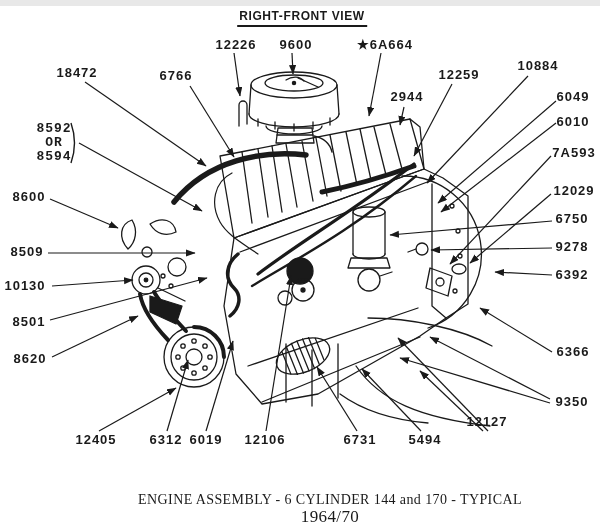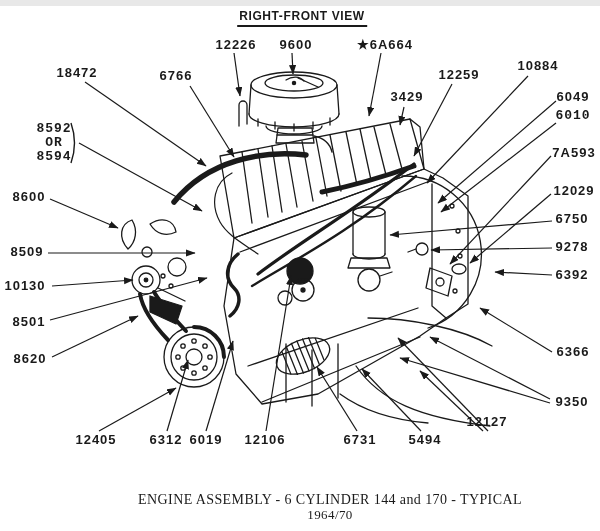--- a/index.html
+++ b/index.html
@@ -13,21 +13,21 @@
   .view-title{
     position:absolute;transform:translateX(-50%);
     font-size:12px;font-weight:bold;letter-spacing:.6px;
     border-bottom:2px solid #1a1a1a;padding:0 2px 2px 2px;white-space:nowrap;
   }
   .caption{
     position:absolute;left:130px;top:487px;width:400px;text-align:center;
     font-family:"Liberation Serif",serif;font-size:14px;letter-spacing:.4px;line-height:1.05;
     white-space:nowrap;
   }
-  .caption .cap2{font-size:13px;}
+  .caption .cap2{font-size:17px;}
   .callout{
     position:absolute;transform:translate(-50%,-50%);
     font-size:13px;font-weight:bold;letter-spacing:1px;
     white-space:pre-line;text-align:center;line-height:1.08;
   }
 </style>
 </head>
 <body>
 
 <div class="page">
@@ -205,25 +205,25 @@
         <path d="M71,117 Q78,137 71,157" fill="none" stroke="#1a1a1a" stroke-width="1.4"></path>
       </g>
   </svg>
 
   <div id="callout-layer">
       <div class="callout" style="left: 236px; top: 39px;">12226</div>
       <div class="callout" style="left: 296px; top: 39px;">9600</div>
       <div class="callout" style="left: 385px; top: 39px;">★6A664</div>
       <div class="callout" style="left: 77px; top: 67px;">18472</div>
       <div class="callout" style="left: 176px; top: 70px;">6766</div>
-      <div class="callout" style="left: 407px; top: 91px;">3429</div>
+      <div class="callout" style="left: 407px; top: 91px;">2944</div>
       <div class="callout" style="left: 459px; top: 69px;">12259</div>
       <div class="callout" style="left: 538px; top: 60px;">10884</div>
       <div class="callout" style="left: 573px; top: 91px;">6049</div>
-      <div class="callout" style="left: 573px; top: 110px; font-family: Liberation Mono, monospace;">6010</div>
+      <div class="callout" style="left: 573px; top: 116px;">6010</div>
       <div class="callout" style="left: 574px; top: 147px;">7A593</div>
       <div class="callout" style="left: 574px; top: 185px;">12029</div>
       <div class="callout" style="left: 572px; top: 213px;">6750</div>
       <div class="callout" style="left: 572px; top: 241px;">9278</div>
       <div class="callout" style="left: 572px; top: 269px;">6392</div>
       <div class="callout" style="left: 573px; top: 346px;">6366</div>
       <div class="callout" style="left: 572px; top: 396px;">9350</div>
       <div class="callout" style="left: 54px; top: 137px; font-family: Liberation Mono, monospace;">8592
 OR
 8594</div>

